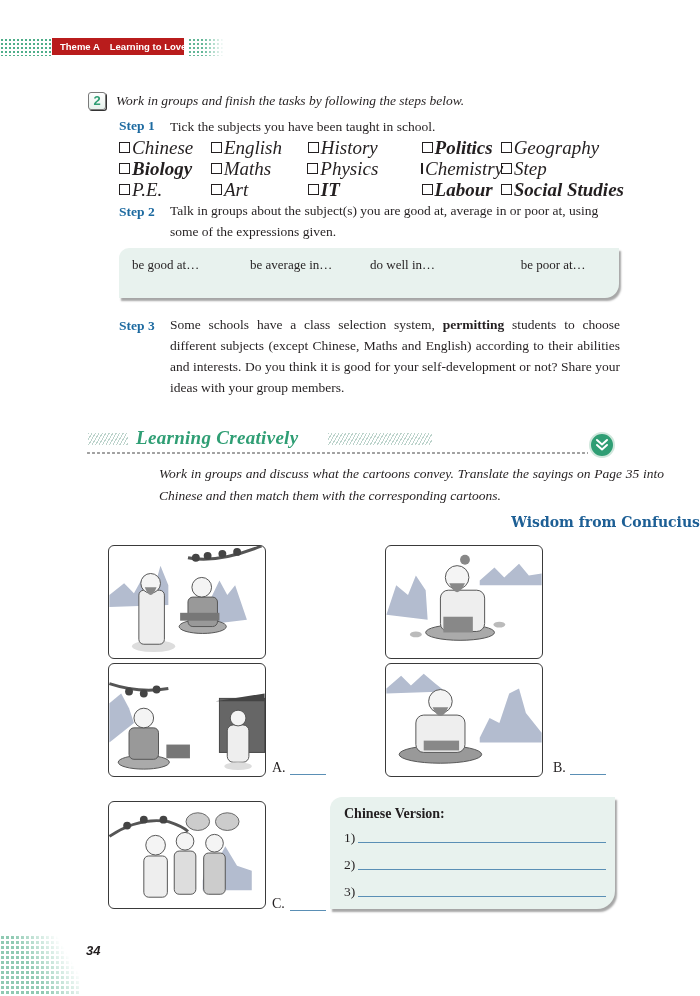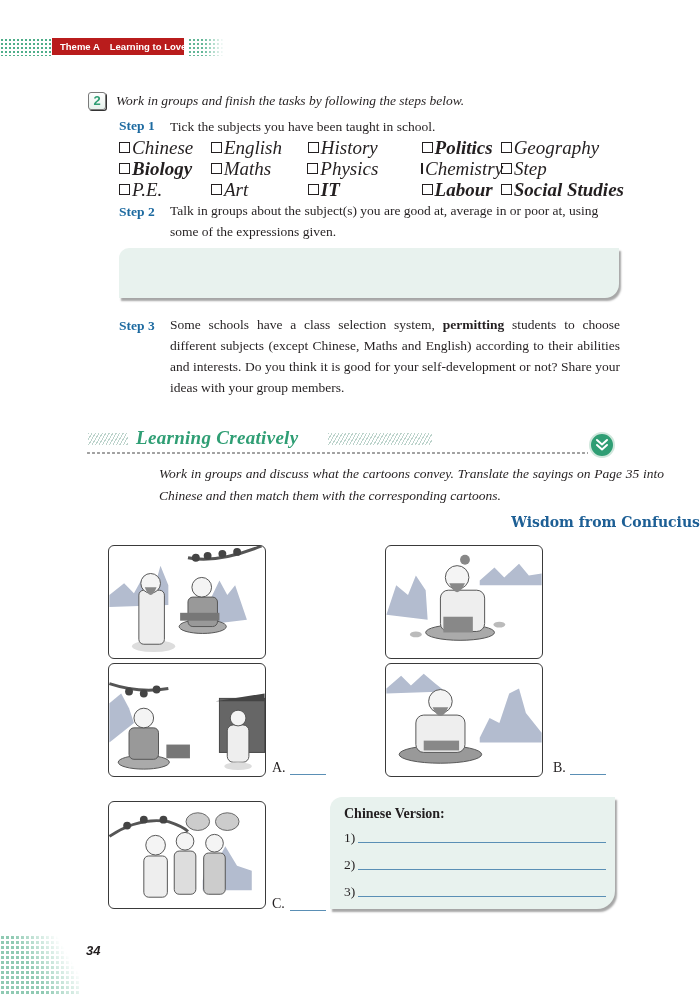--- a/index.html
+++ b/index.html
@@ -166,20 +166,26 @@
         <span>Social Studies</span>
       </label>
   </div>
 </div>
 
 <div class="step-label" style="top:204px">Step 2</div>
 <div class="step-text" style="top:200px">Talk in groups about the subject(s) you are good at, average in or poor at, using</div>
 <div class="step-text" style="top:221px">some of the expressions given.</div>
 
 <div class="expr-box">
+  <div class="expr-row">
+    <span class="e0">be good at…</span>
+    <span class="e1">be average in…</span>
+    <span class="e2">do well in…</span>
+    <span class="e3">be poor at…</span>
+  </div>
 </div>
 
 <div class="step-label" style="top:318px">Step 3</div>
 <div class="step3-text"><span>Some schools have a class selection system, </span><b>permitting</b><span> students to choose different subjects (except Chinese, Maths and English) according to their abilities and interests. Do you think it is good for your self-development or not? Share your ideas with your group members.</span></div>
 
 <div class="hatch" style="left:88px; top:433px; width:40px;"></div>
 <div class="section-title">Learning Creatively</div>
 <div class="hatch" style="left:328px; top:433px; width:104px;"></div>
 <div class="dotted-line"></div>
 <div class="chev-btn">

